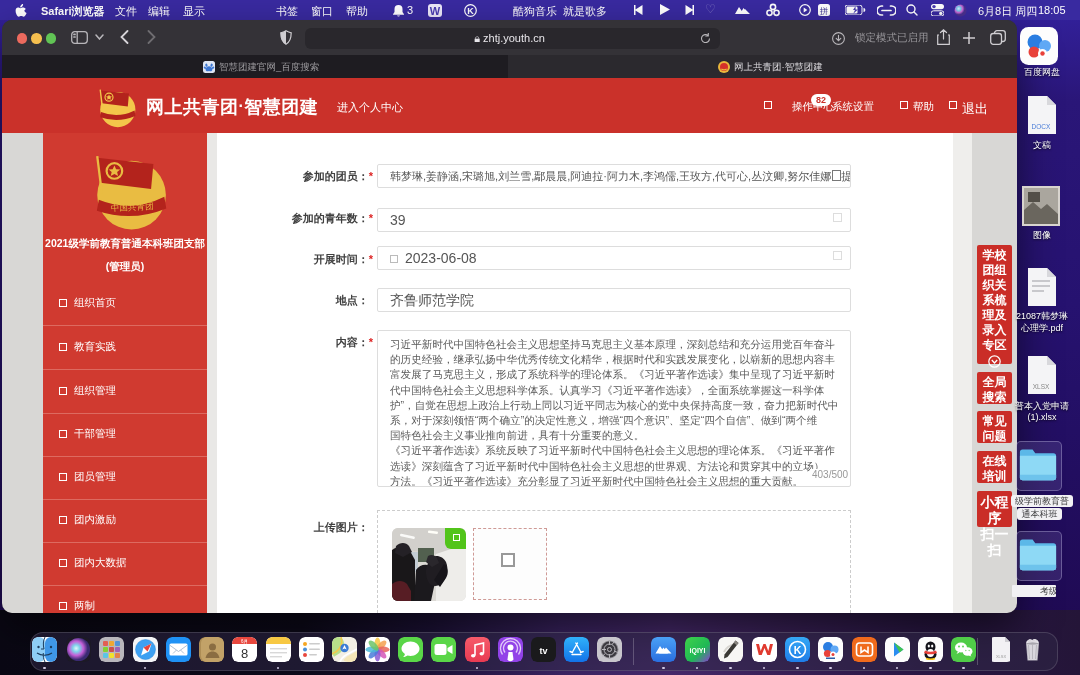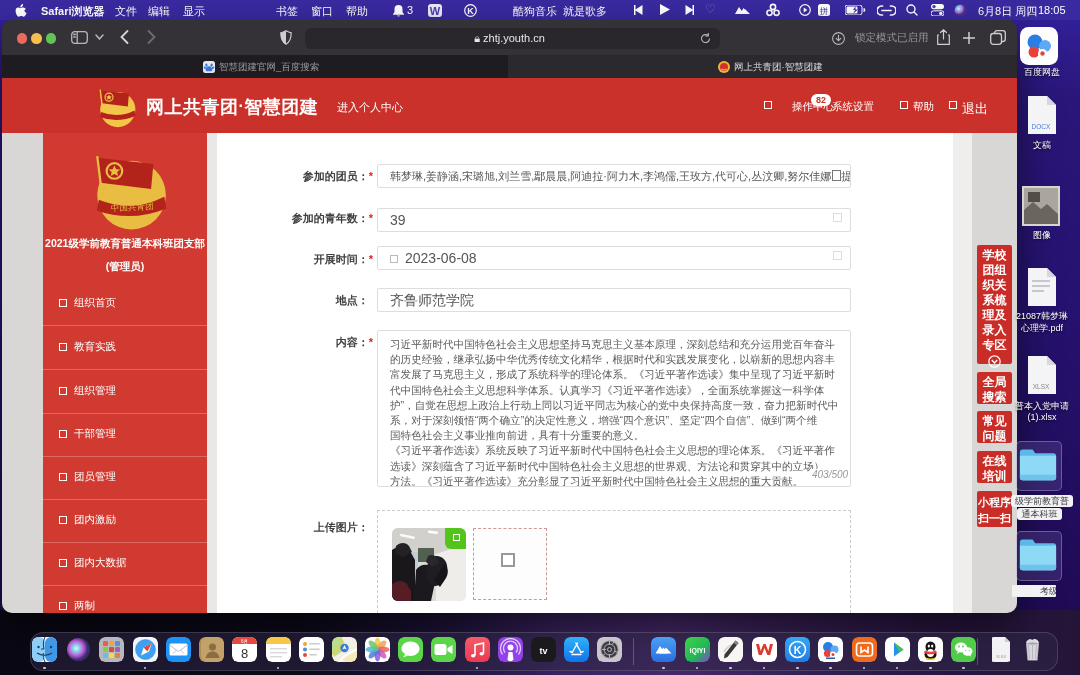--- a/index.html
+++ b/index.html
@@ -290,21 +290,21 @@
         <div>的历史经验，继承弘扬中华优秀传统文化精华，根据时代和实践发展变化，以崭新的思想内容丰</div>
         <div>富发展了马克思主义，形成了系统科学的理论体系。《习近平著作选读》集中呈现了习近平新时</div>
         <div>代中国特色社会主义思想科学体系。认真学习《习近平著作选读》，全面系统掌握这一科学体</div>
         <div>护”，自觉在思想上政治上行动上同以习近平同志为核心的党中央保持高度一致，奋力把新时代中</div>
         <div>系，对于深刻领悟“两个确立”的决定性意义，增强“四个意识”、坚定“四个自信”、做到“两个维</div>
         <div>国特色社会主义事业推向前进，具有十分重要的意义。</div>
         <div>《习近平著作选读》系统反映了习近平新时代中国特色社会主义思想的理论体系。《习近平著作</div>
         <div>选读》深刻蕴含了习近平新时代中国特色社会主义思想的世界观、方法论和贯穿其中的立场）</div>
         <div>方法。《习近平著作选读》充分彰显了习近平新时代中国特色社会主义思想的重大贡献。</div>
       </div>
-    <div class="abs" style="left:808px;top:391px;font-size:10px;color:#999;background:#fff;padding:0 2px;font-style:italic;">403/500</div>
+    <div class="abs" style="left:808px;top:391px;font-size:10px;color:#999;background:#fff;padding:0 2px;">403/500</div>
 
     <div class="abs" style="left:375px;top:432px;width:474px;height:108px;border:1px dashed #ccc;"></div>
     <div class="abs" style="left:390px;top:450px;width:74px;height:73px;border-radius:6px;overflow:hidden;">
       <svg width="74" height="73" viewBox="0 0 74 73">
         <rect width="74" height="73" fill="#dcdad5"></rect>
         <rect x="44" y="8" width="30" height="65" fill="#eeedea"></rect>
         <path d="M0 0h74v16L44 26 0 20z" fill="#d2d0cc"></path>
         <rect x="8" y="7" width="15" height="2.5" rx="1" fill="#fafaf8" transform="rotate(12 15 8)"></rect>
         <rect x="36" y="3" width="10" height="2.5" rx="1" fill="#fffef8" transform="rotate(6 41 4)"></rect>
         <path d="M26 20h16v14H26z" fill="#52604f"></path>
@@ -325,21 +325,21 @@
 
     <div class="rbox" style="top:167px;height:119px;">学校<br>团组<br>织关<br>系梳<br>理及<br>录入<br>专区
       <svg style="margin-top:2px;" width="13" height="13" viewBox="0 0 13 13">
           <circle cx="6.5" cy="6.5" r="5.7" fill="none" stroke="#fff" stroke-width="1.2"></circle>
           <path d="M3.8 5l2.7 3 2.7-3" fill="none" stroke="#fff" stroke-width="1.3"></path>
         </svg>
     </div>
     <div class="rbox" style="top:294px;height:32px;">全局<br>搜索</div>
     <div class="rbox" style="top:333px;height:32px;">常见<br>问题</div>
     <div class="rbox" style="top:373px;height:32px;">在线<br>培训</div>
-    <div class="rbox" style="top:413px;height:36px;font-size:11px;line-height:16px;">小程序<br>扫一扫</div>
+    <div class="rbox" style="top:413px;height:36px;font-size:14px;line-height:16px;">小程序<br>扫一扫</div>
   </div>
 </div>
 
 <div id="desktop">
 
   <svg class="abs" style="left:1020px;top:27px;" width="38" height="38" viewBox="0 0 38 38">
     <rect width="38" height="38" rx="8.5" fill="#fdfdfd"></rect>
     <circle cx="15" cy="15" r="7.5" fill="#2a7de1"></circle>
     <circle cx="25" cy="19" r="6" fill="#5fa8f5"></circle>
     <circle cx="14" cy="25" r="5.5" fill="#e8413a"></circle>

